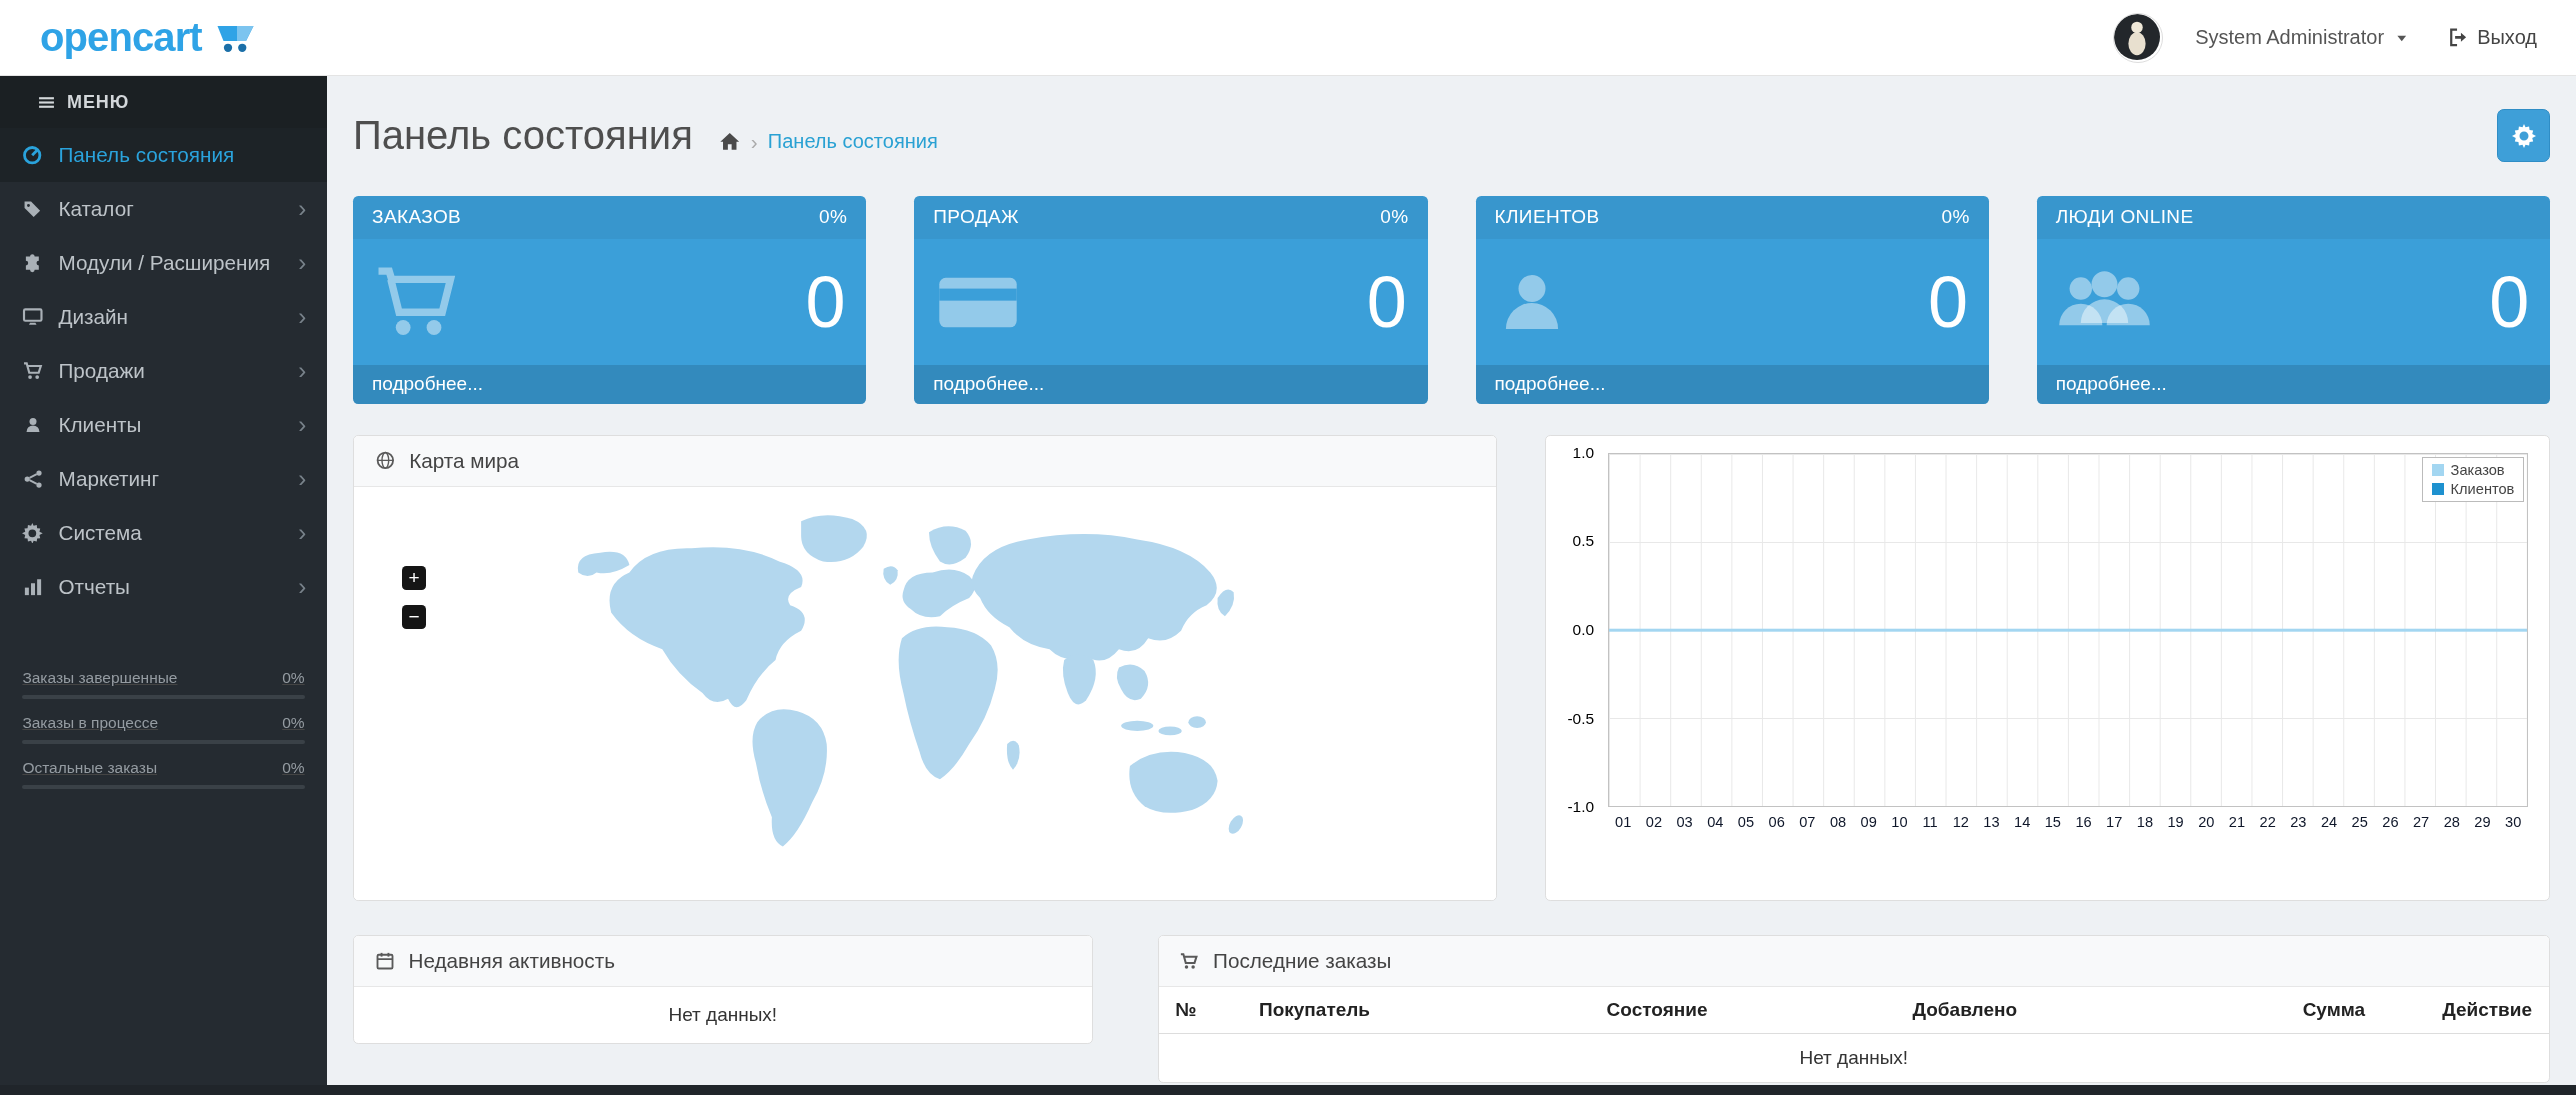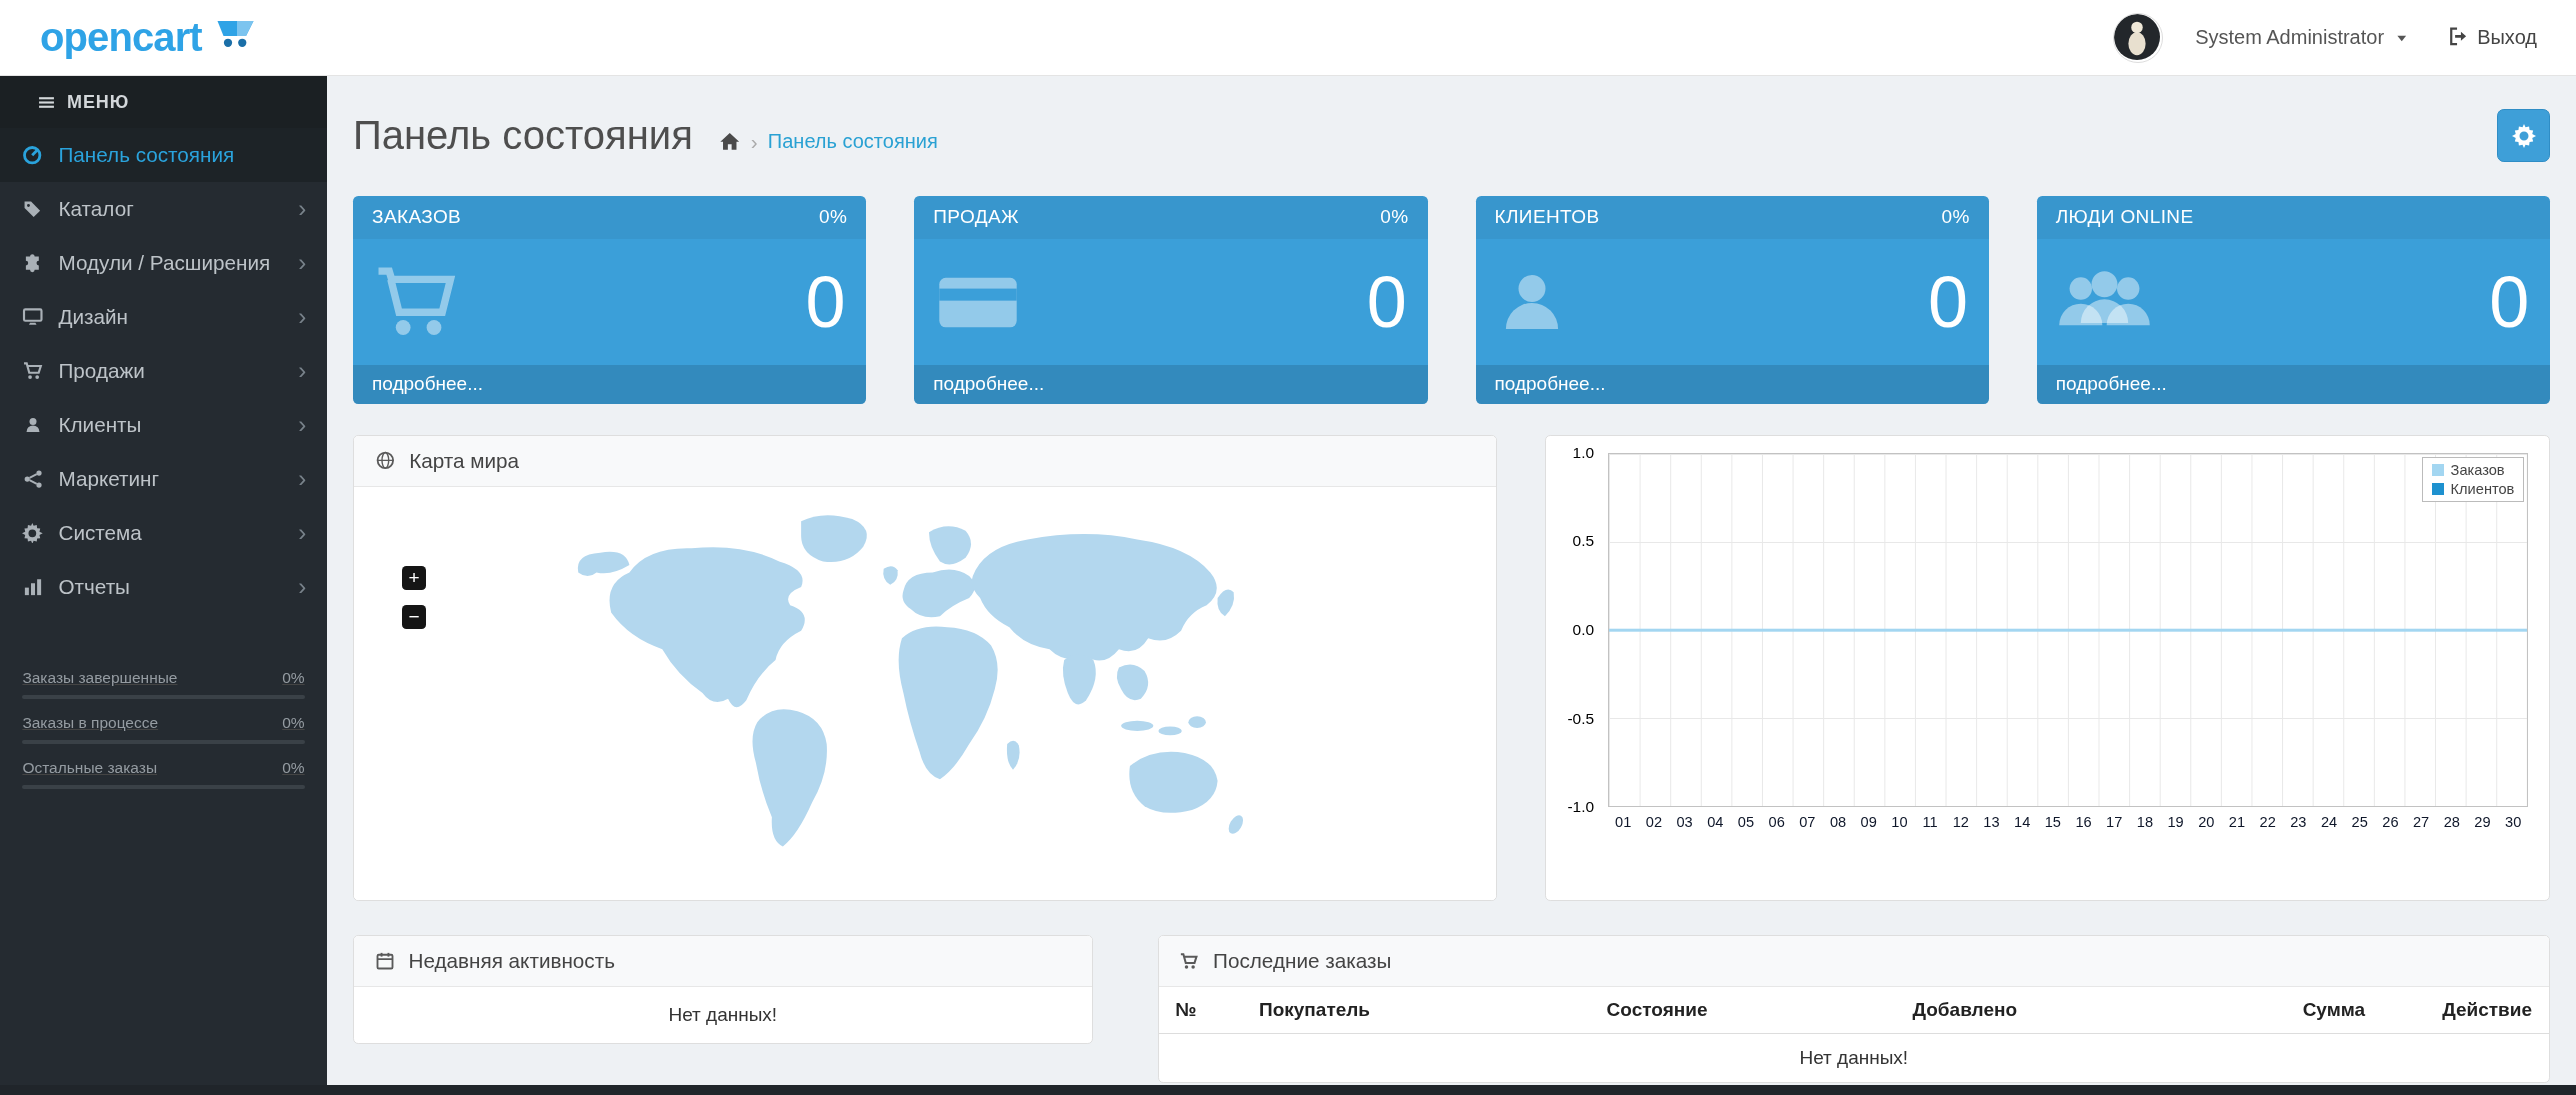--- a/index.html
+++ b/index.html
@@ -11,26 +11,26 @@
     color:#444;
   }
   svg { display:block; }
 
   
   .top-header{
     position:absolute; top:0; left:0; right:0; height:76px;
     background:#fff; border-bottom:0.9px solid #e4e4e4;
     display:flex; align-items:center; z-index:20; padding-right:33px;
   }
-  .logo{ width:327px; display:flex; gap:8px; padding-left:40px; cursor:pointer; }
+  .logo{ width:327px; display:flex; align-items:center; gap:8px; padding-left:40px; cursor:pointer; }
   .logo-text{ font-size:40px; font-weight:bold; color:#2fa3e6; letter-spacing:-0.9px; }
   .header-right{ margin-left:auto; display:flex; align-items:center; gap:26px; }
   .avatar{ width:50px; height:50px; border-radius:50%; overflow:hidden; border:1.7px solid #ddd; cursor:pointer; }
   .user-menu{ display:flex; align-items:center; gap:10.3px; background:none; border:none; font-size:20px; color:#555; cursor:pointer; font-family:inherit; }
-  .logout-btn{ display:flex; gap:8.6px; background:none; border:none; font-size:20px; color:#444; cursor:pointer; font-family:inherit; }
+  .logout-btn{ display:flex; align-items:center; gap:8.6px; background:none; border:none; font-size:20px; color:#444; cursor:pointer; font-family:inherit; }
 
   
   .sidebar{ position:absolute; top:76px; left:0; bottom:0; width:327px; background:#252b31; z-index:15; }
   .menu-header{
     height:52px; background:#1b2023; color:#d3d7da; font-size:18px; font-weight:bold;
     letter-spacing:0.9px; display:flex; align-items:center; gap:12px; padding:0 38px;
   }
   .menu-item{
     height:54px; display:flex; align-items:center; gap:13.8px; padding:0 20.7px;
     color:#bdc3c8; font-size:20.7px; cursor:pointer;

